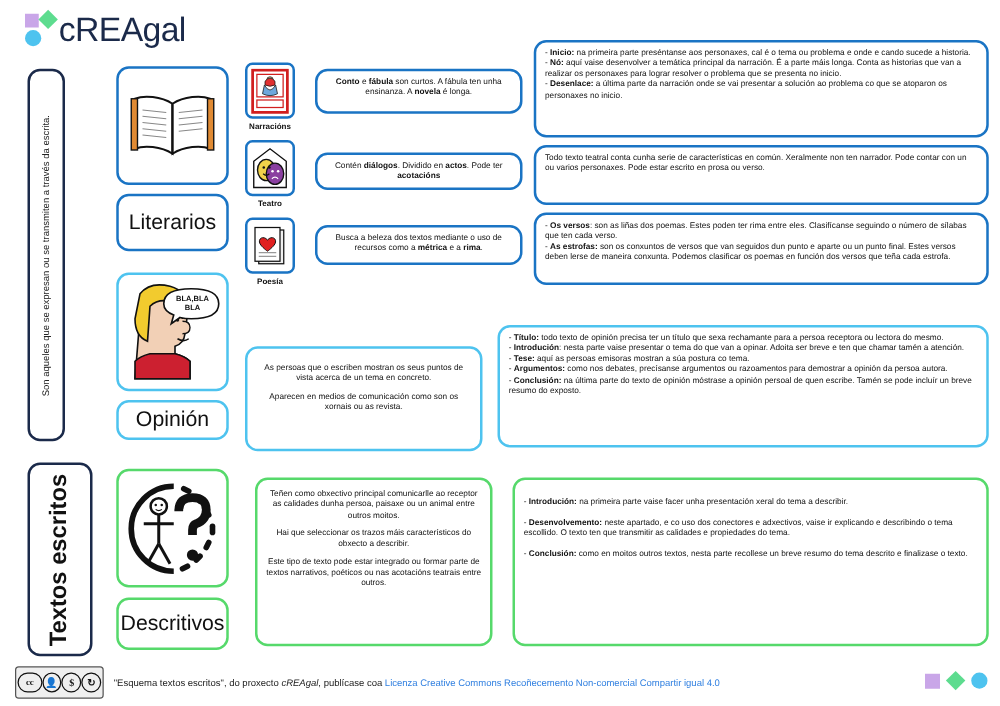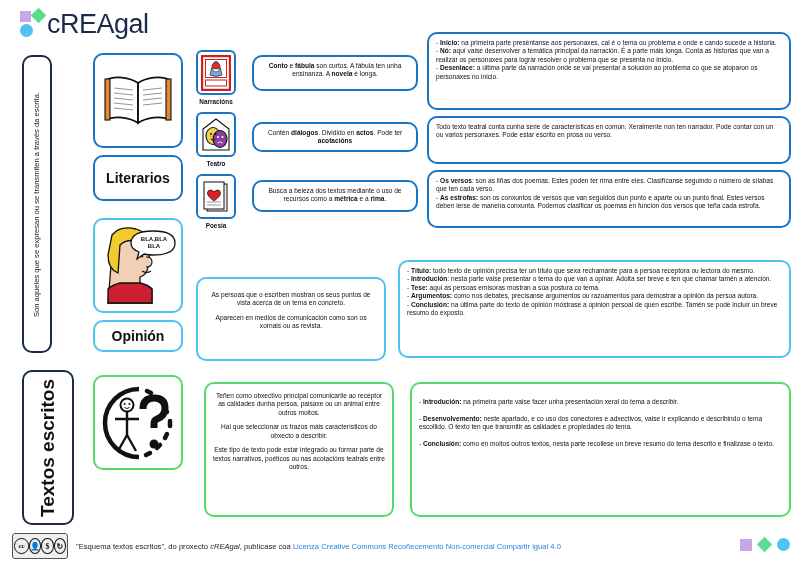--- a/index.html
+++ b/index.html
@@ -44,30 +44,30 @@
   .vbox { position: absolute; border-radius: 10px; background: #fff; display: flex; align-items: center; justify-content: center; }
   .vtext { writing-mode: vertical-rl; transform: rotate(180deg); text-align: center; }
 
   #side-desc { left: 22px; top: 55px; width: 30px; height: 298px; }
   #side-desc .vtext { font-size: 7.6px; color: #222; line-height: 1.5; }
   #side-title { left: 22px; top: 370px; width: 52px; height: 155px; }
   #side-title .vtext { font-size: 19px; font-weight: bold; color: #111; line-height: 1.05; }
 
   
   .catlabel { position: absolute; border-radius: 10px; background: #fff; display: flex; align-items: center; justify-content: center; }
-  .catlabel span { font-size: 14px; font-weight: bold; color: #111; }
+  .catlabel span { font-size: 17px; font-weight: normal; color: #111; }
 
   
   .iconbox { position: absolute; border-radius: 10px; background: #fff; display: flex; align-items: center; justify-content: center; overflow: hidden; }
   .subicon { position: absolute; border-radius: 6px; background: #fff; display: flex; align-items: center; justify-content: center; }
   .subcap { position: absolute; font-size: 6.4px; font-weight: bold; color: #111; text-align: center; width: 56px; }
 
   
   #footer { position: absolute; left: 0; top: 527px; width: 800px; height: 38px; display: flex; align-items: center; }
-  .cc-badge { margin-left: 12px; width: 56px; height: 26px; background: #efefef; border: 1px solid #555; border-radius: 3px; display: flex; align-items: center; justify-content: space-around; padding: 0 1px; }
+  .cc-badge { margin-left: 12px; width: 71px; height: 26px; background: #efefef; border: 1px solid #555; border-radius: 3px; display: flex; align-items: center; justify-content: space-around; padding: 0 1px; }
   .cc-ico { width: 16px; height: 16px; border-radius: 50%; border: 1.6px solid #111; display: flex; align-items: center; justify-content: center; font-size: 8px; font-weight: bold; color: #111; font-family: "Liberation Serif", serif; }
   .cc-ico.wide { width: 20px; border-radius: 9px; font-size: 7px; }
   .foot-text { margin-left: 8px; font-size: 7.6px; color: #222; }
   .foot-text i { font-style: italic; }
   .foot-link { color: #2f7fe0; margin-top: 36px; }
   .foot-marks { position: absolute; right: 10px; top: 11px; display: flex; align-items: center; gap: 7px; }
   .fm-square { width: 12px; height: 12px; background: #c9a6e8; }
   .fm-diamond { width: 11px; height: 11px; background: #5ddc8f; transform: rotate(45deg); }
   .fm-circle { width: 13px; height: 13px; border-radius: 50%; background: #4ec3ef; }
 </style>
@@ -222,20 +222,23 @@
         <circle cx="30.4" cy="21" r="1" fill="#111"></circle>
       <path d="M25.5 24.5 q2.5 2 5 0" fill="none" stroke="#111" stroke-width="1"></path>
       <line x1="28" y1="29" x2="28" y2="52" stroke="#111" stroke-width="2.4"></line>
       <line x1="16" y1="36" x2="40" y2="36" stroke="#111" stroke-width="2.4"></line>
       <line x1="28" y1="52" x2="19" y2="68" stroke="#111" stroke-width="2.4"></line>
       <line x1="28" y1="52" x2="37" y2="68" stroke="#111" stroke-width="2.4"></line>
       <path d="M44 26 q0 -11 11 -11 q11 0 11 10 q0 8 -8 11 q-3 1 -3 5 l0 4" fill="none" stroke="#111" stroke-width="7"></path>
       <circle cx="55" cy="61" r="4.5" fill="#111"></circle>
     </svg>
   </div>
+  <div class="catlabel bx-green" style="left:93px; top:478px; width:90px; height:42px;">
+    <span>Descritivos</span>
+  </div>
 
   <div class="box bx-green" style="left:204px; top:382px; width:190px; height:135px;">
     <div class="txt txt-c" style="padding-top:8px;">
       <div class="para">Teñen como obxectivo principal comunicarlle ao receptor as calidades dunha persoa, paisaxe ou un animal entre outros moitos.</div>
       <div class="para">Hai que seleccionar os trazos máis característicos do obxecto a describir.</div>
       <div class="para">Este tipo de texto pode estar integrado ou formar parte de textos narrativos, poéticos ou nas acotacións teatrais entre outros.</div>
     </div>
   </div>
 
   <div class="box bx-green" style="left:410px; top:382px; width:381px; height:135px;">

